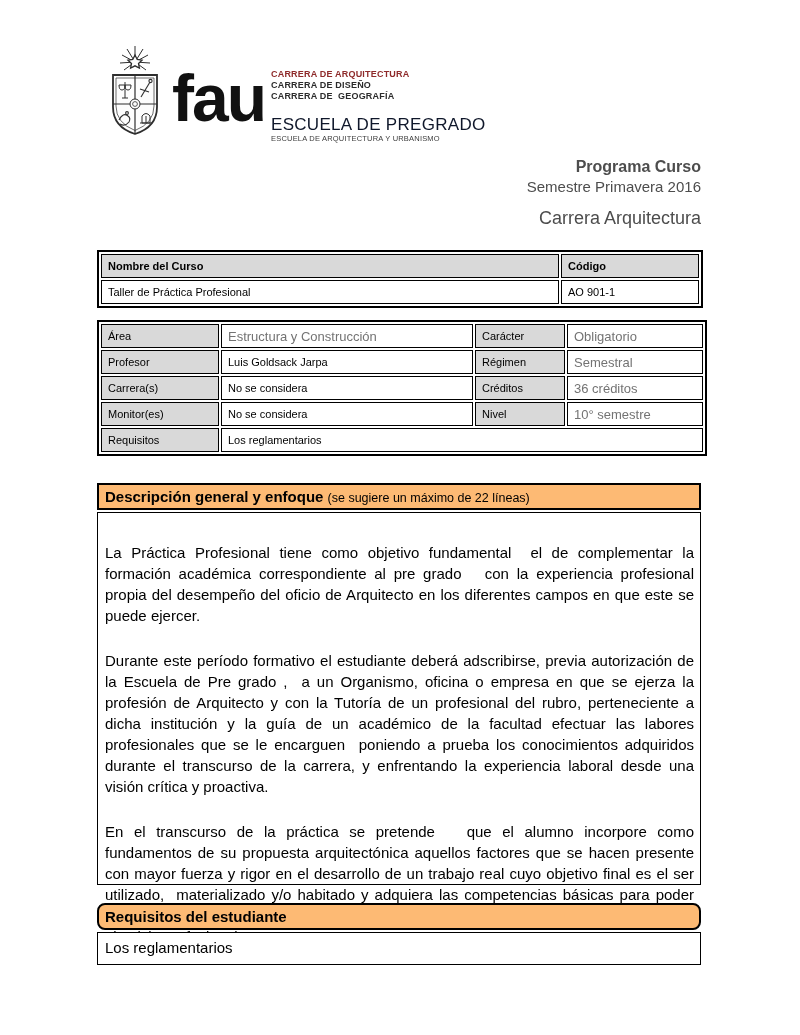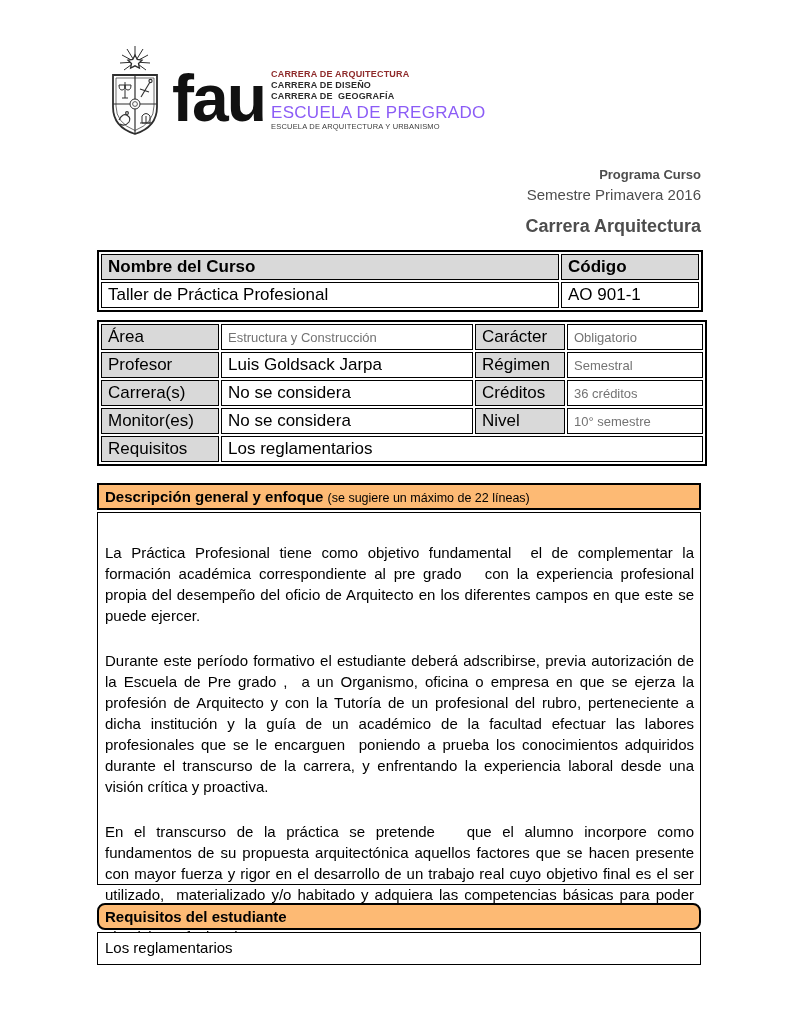--- a/index.html
+++ b/index.html
@@ -38,60 +38,60 @@
     font-weight: bold;
     line-height: 11px;
     color: #2b2b2b;
     letter-spacing: 0.2px;
     white-space: pre;
   }
   .career-line.red { color: #8e2a2a; }
   .school-line {
     font-size: 17px;
     line-height: 19px;
-    color: #8b5cf6;
+    color: #0f172a;
     letter-spacing: 0.3px;
-    margin-top: 1px;
+    margin-top: 13px;
     white-space: pre;
   }
   .faculty-line {
     font-size: 7.5px;
     line-height: 9px;
     color: #3c3c3c;
     letter-spacing: 0.2px;
     white-space: pre;
   }
 
   
   .heading-block {
     position: absolute;
     left: 97px; top: 156px;
     width: 604px;
     text-align: right;
     color: #4d4d4d;
   }
-  .program-title { font-size: 13px; font-weight: bold; line-height: 22px; margin-top: 8px; }
+  .program-title { font-size: 16px; font-weight: bold; line-height: 22px; }
   .semester      { font-size: 15px; line-height: 18px; }
-  .career-title  { font-size: 18px; font-weight: bold; line-height: 22px; margin-top: 11px; }
+  .career-title  { font-size: 18px; font-weight: normal; line-height: 22px; margin-top: 11px; }
 
   
   table {
     border-collapse: separate;
     border-spacing: 2px;
     table-layout: fixed;
   }
   .doc-table {
     position: absolute;
     left: 97px;
     width: 604px;
     border: 2px solid #000;
   }
   .doc-table td {
     border: 1px solid #000;
-    font-size: 17px;
+    font-size: 11px;
     padding: 2px 6px;
     height: 24px;
     overflow: hidden;
     white-space: nowrap;
     background: #fff;
   }
   td.hdr { background: #d9d9d9; font-weight: bold; }
   td.lbl { background: #d9d9d9; }
   td.val-gray { color: #737373; font-size: 13px; }
 

